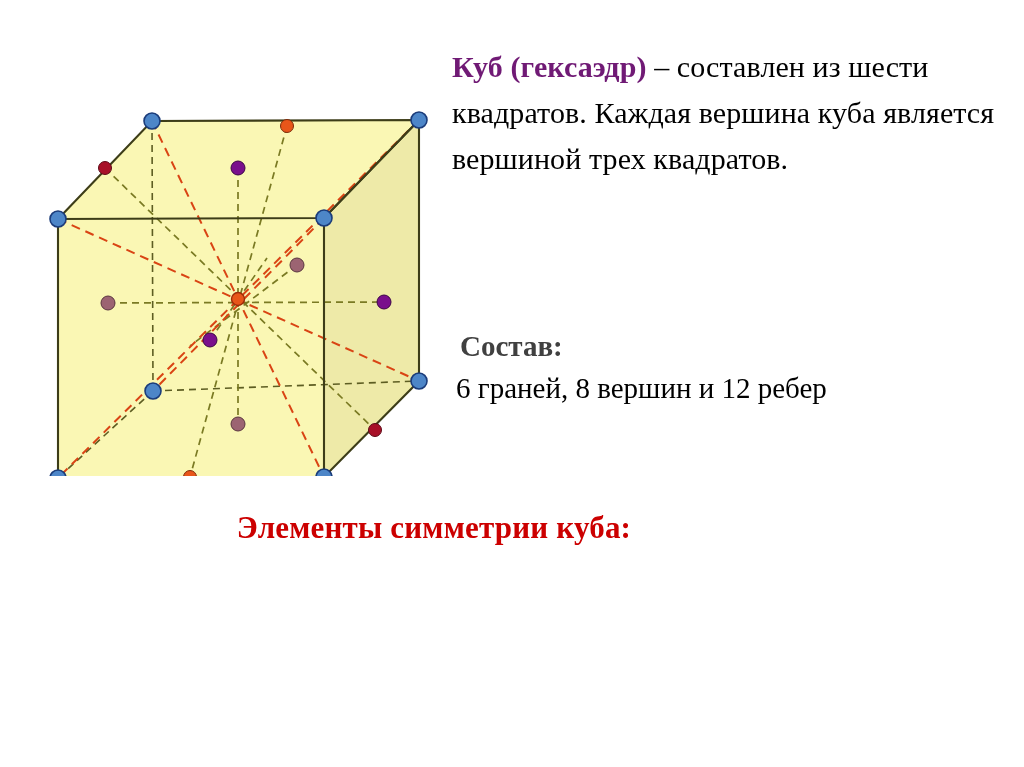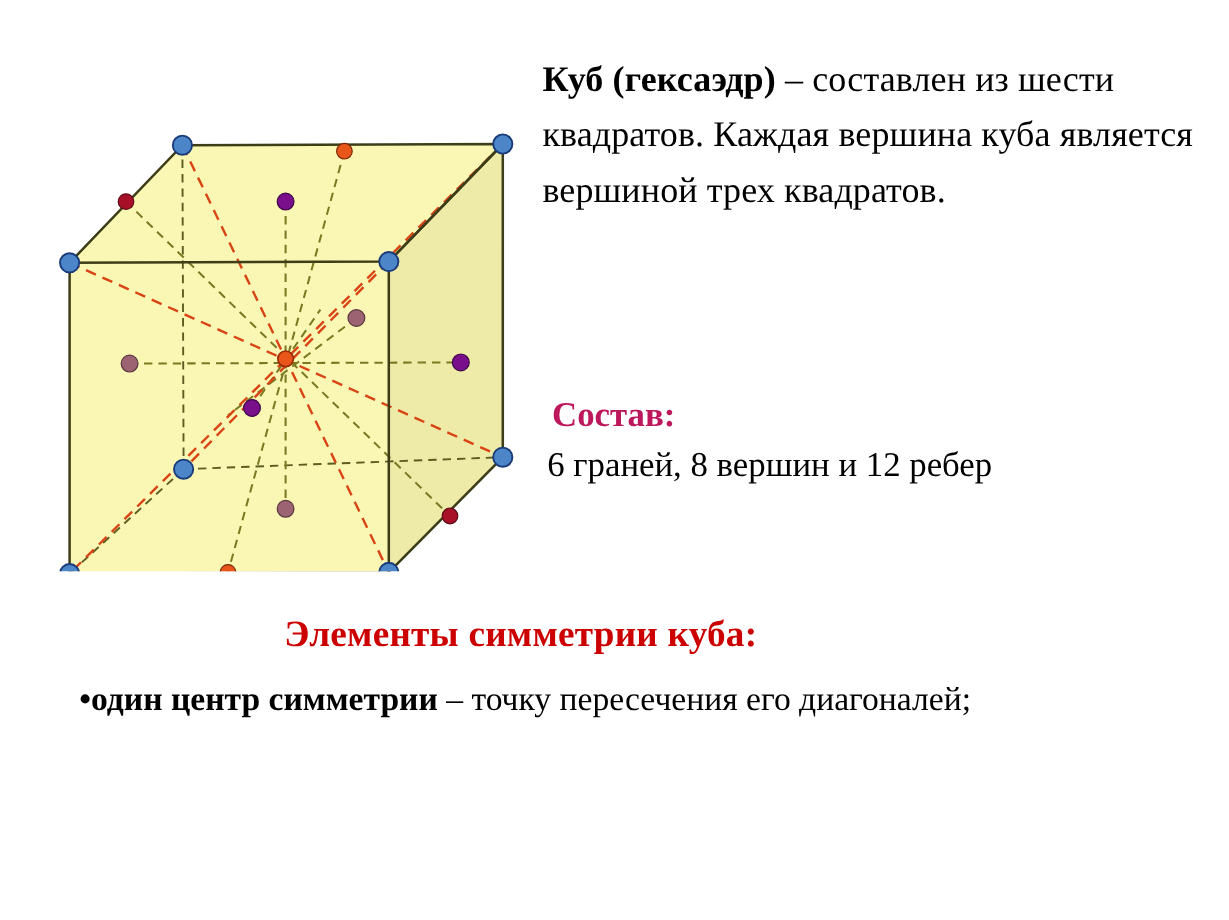--- a/index.html
+++ b/index.html
@@ -38,40 +38,40 @@
     position: absolute;
     left: 452px;
     top: 44px;
     width: 565px;
     font-size: 30px;
     line-height: 46px;
     color: #000000;
     letter-spacing: 0.1px;
   }
   .kw-blue {
-    color: #000000;
+    color: #701a75;
     font-weight: bold;
   }
   .kw-blue-plain {
     color: #000000;
     font-weight: normal;
   }
 
   #sostav-block {
     position: absolute;
     left: 452px;
     top: 328px;
     width: 565px;
     color: #000000;
   }
   #sostav-title {
     font-size: 29px;
     line-height: 36px;
     font-weight: bold;
-    color: #be185d;
+    color: #404040;
     margin-left: 8px;
   }
   #sostav-body {
     font-size: 29px;
     line-height: 40px;
     margin-top: 4px;
     margin-left: 4px;
     white-space: nowrap;
   }
 
@@ -177,16 +177,15 @@
   </div>
 
   <div id="sostav-block">
     <div id="sostav-title">Состав:</div>
     <div id="sostav-body">6 граней, 8 вершин и 12 ребер</div>
   </div>
 
   <div id="sym-title">Элементы симметрии куба:</div>
 
   <div id="sym-list">
-    <div class="bullet-line"><span class="bullet-dot">•</span><span class="b-strong">один центр симметрии</span><span class="b-normal"> – точку пересечения его диагоналей;</span></div>
   </div>
 
 </div>
 
 </body></html>

